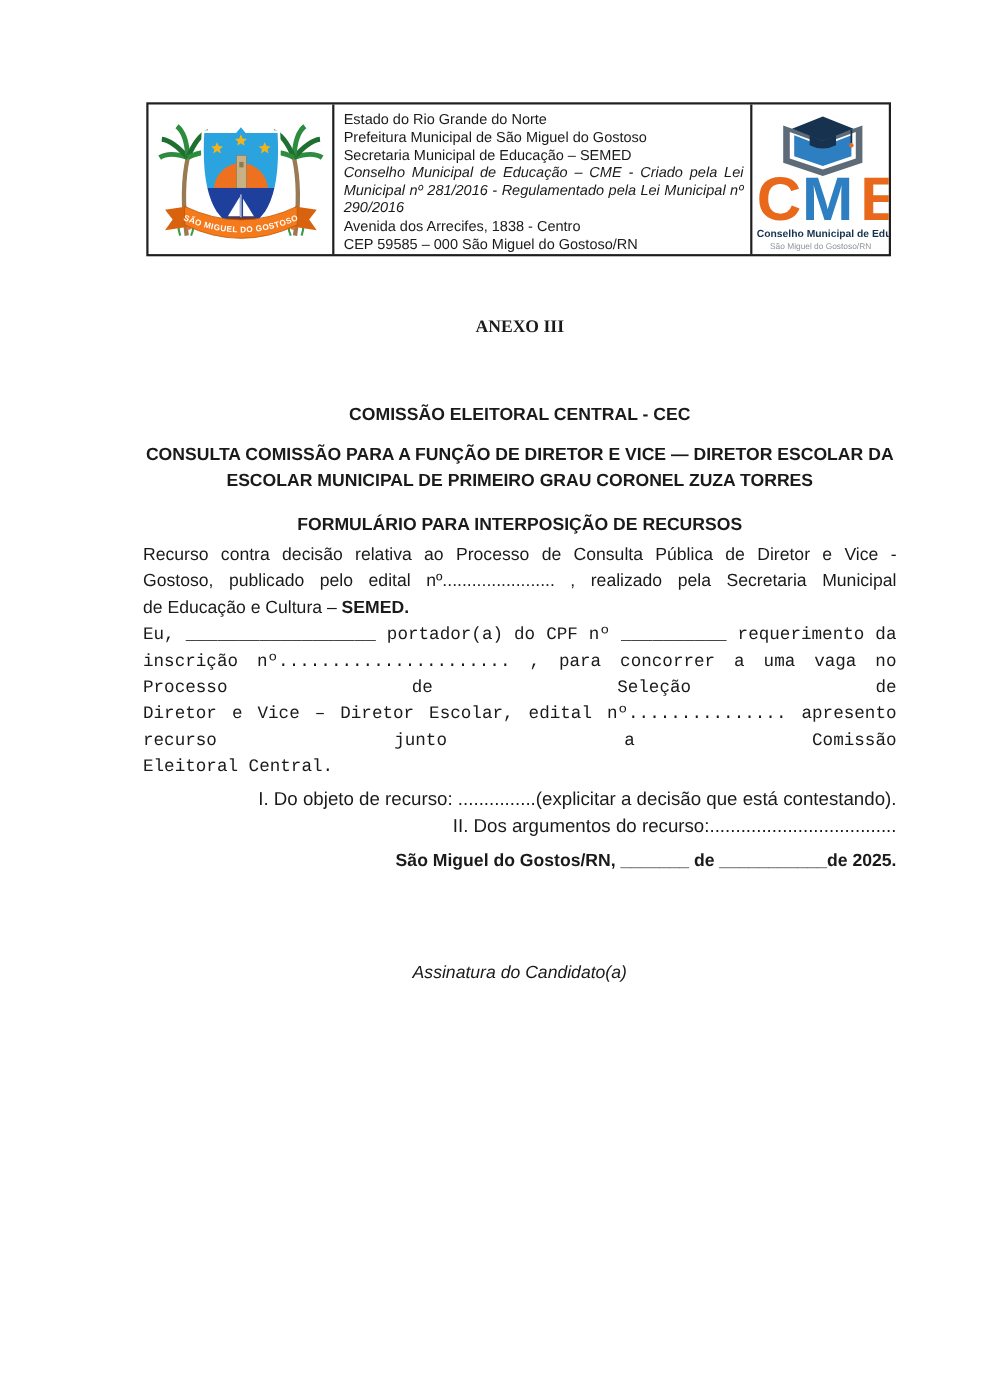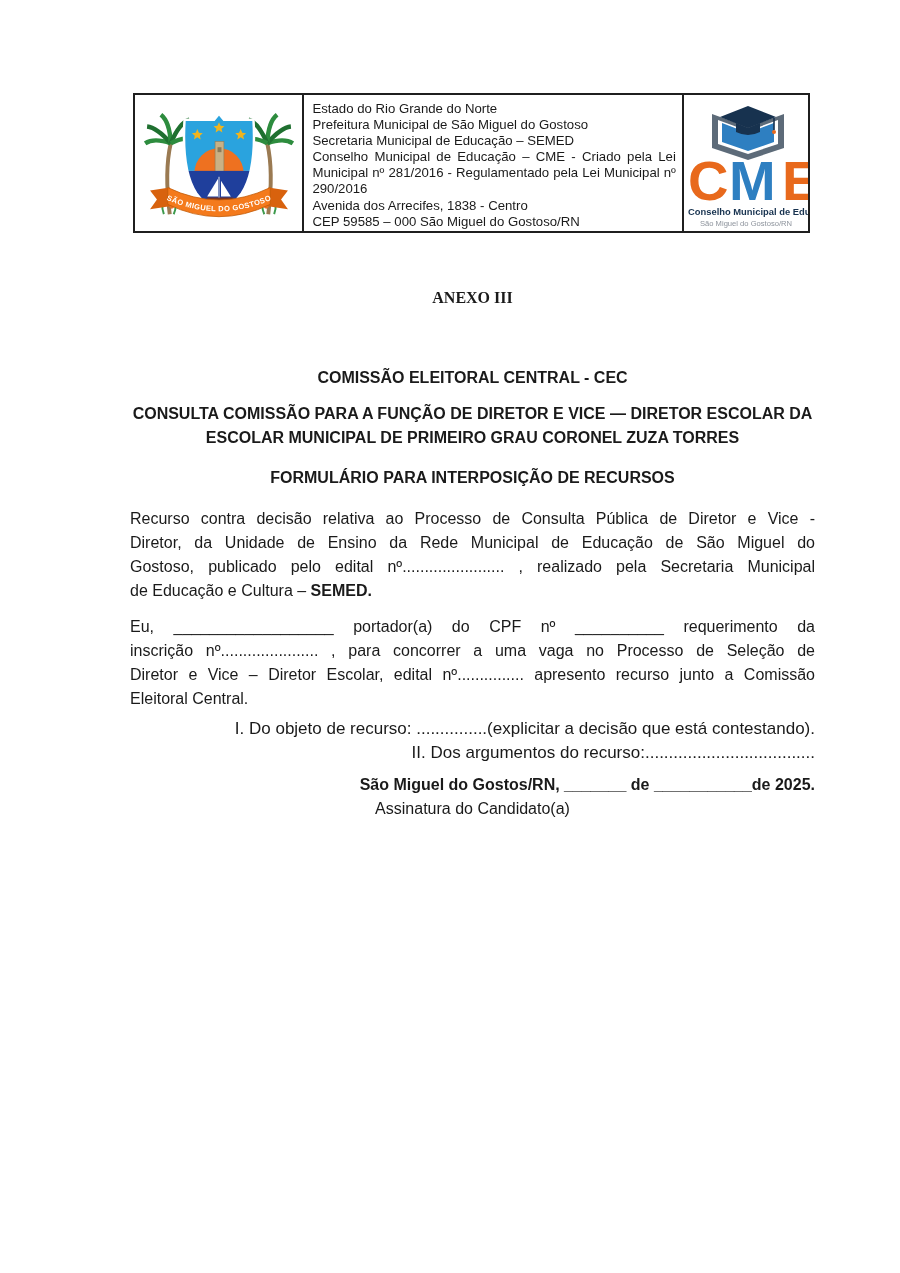--- a/index.html
+++ b/index.html
@@ -33,21 +33,21 @@
   }
   .cell-mid {
     width: 385px;
     border-right: 2px solid #1f1f1f;
     padding: 6px 6px 0 8px;
     font-size: 13.2px;
     line-height: 16.1px;
     overflow: hidden;
   }
   .cell-mid .org-line { white-space: nowrap; }
-  .cell-mid .org-just { text-align: justify; white-space: normal; }
+  .cell-mid .org-just { text-align: justify; white-space: normal; font-style: italic; }
   .cell-right {
     width: 126px;
     position: relative;
     overflow: hidden;
   }
   .cell-right svg { position: absolute; left: 2px; top: 2px; }
 
   
   .content {
     position: absolute;
@@ -57,41 +57,43 @@
   .content * { margin: 0; }
   .hd {
     font-size: 16px; font-weight: bold;
     line-height: 24px; text-align: center;
   }
   .h-anexo     { margin-top: 53px; font-family: Liberation Serif, serif; }
   .h-comissao  { margin-top: 56px; }
   .h-consulta  { margin-top: 12px; }
   .h-form      { margin-top: 16px; }
 
-  .para { margin-top: 17px; }
-  .para2 { margin-top: 12px; }
+  .para { margin-top: 3px; }
+  .para2 { margin-top: 0; font-family: Liberation Mono, monospace; }
   .bline {
     font-size: 16px; line-height: 24px;
     text-align: justify;
   }
   .bline.stretch { text-align-last: justify; }
   .bline .b { font-weight: bold; }
 
   .items { margin-top: 6px; }
   .item-line { font-size: 17px; line-height: 24px; text-align: right; }
 
   .date-line {
     margin-top: 8px;
     font-size: 16px; line-height: 24px;
     text-align: right;
     font-weight: bold;
   }
   .signature-line {
+    margin-top: 78px;
     font-size: 16px; line-height: 24px;
     text-align: center;
+    font-style: italic;
   }
 </style>
 </head>
 <body>
 
 <div class="page">
 
   <div class="header-table">
 
     <div class="cell cell-left">
@@ -201,21 +203,20 @@
     <h1 class="hd h-anexo">ANEXO III</h1>
 
     <h2 class="hd h-comissao">COMISSÃO ELEITORAL CENTRAL - CEC</h2>
 
     <h2 class="hd h-consulta">CONSULTA COMISSÃO PARA A FUNÇÃO DE DIRETOR E VICE — DIRETOR ESCOLAR DA ESCOLAR MUNICIPAL DE PRIMEIRO GRAU CORONEL ZUZA TORRES</h2>
 
     <h2 class="hd h-form">FORMULÁRIO PARA INTERPOSIÇÃO DE RECURSOS</h2>
 
     <div class="para">
       <p class="bline stretch">Recurso contra decisão relativa ao Processo de Consulta Pública de Diretor e Vice -</p>
-      <p class="bline stretch">Diretor, da Unidade de Ensino da Rede Municipal de Educação de São Miguel do</p>
       <p class="bline stretch">Gostoso, publicado pelo edital nº....................... , realizado pela Secretaria Municipal</p>
       <p class="bline"><span>de Educação e Cultura – </span><span class="b">SEMED.</span></p>
     </div>
 
     <div class="para para2">
       <p class="bline stretch">Eu, __________________ portador(a) do CPF nº __________ requerimento da</p>
       <p class="bline stretch">inscrição nº...................... , para concorrer a uma vaga no Processo de Seleção de</p>
       <p class="bline stretch">Diretor e Vice – Diretor Escolar, edital nº............... apresento recurso junto a Comissão</p>
       <p class="bline">Eleitoral Central.</p>
     </div>

